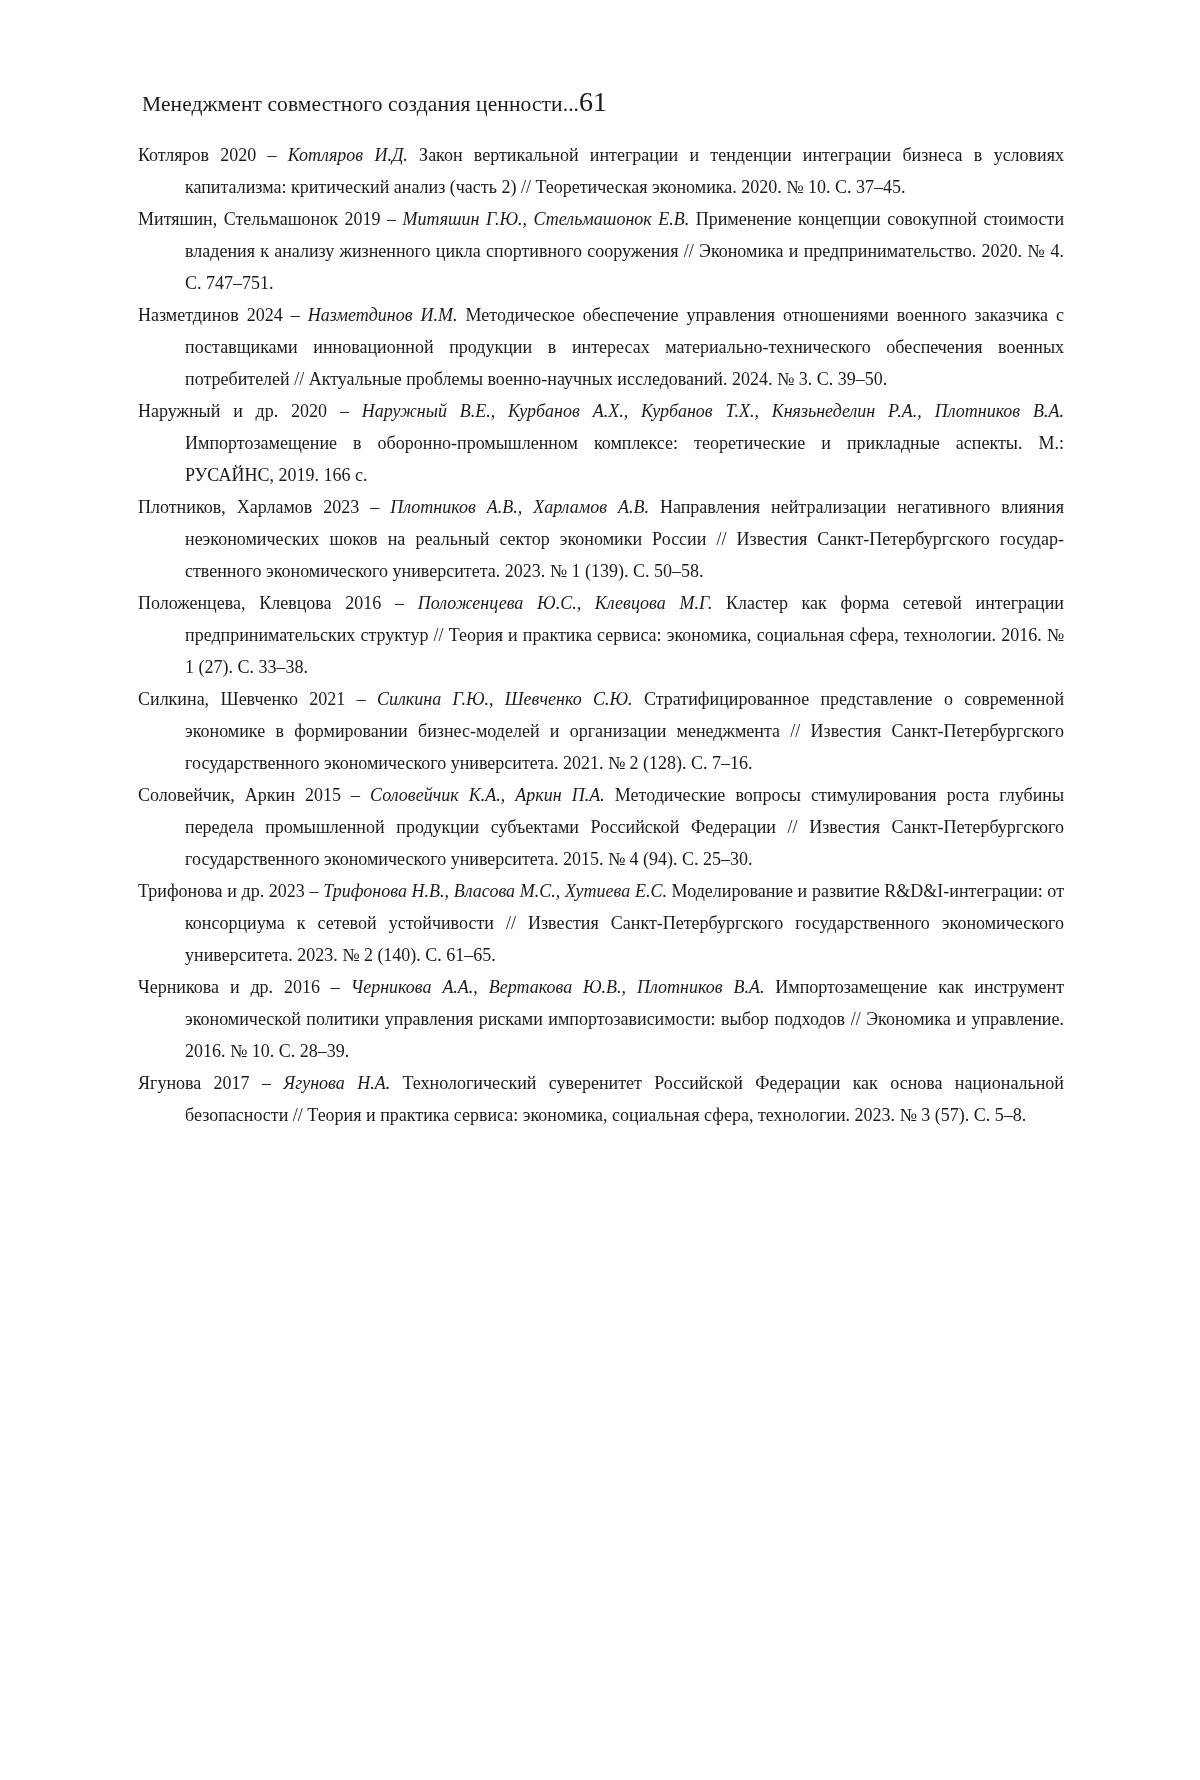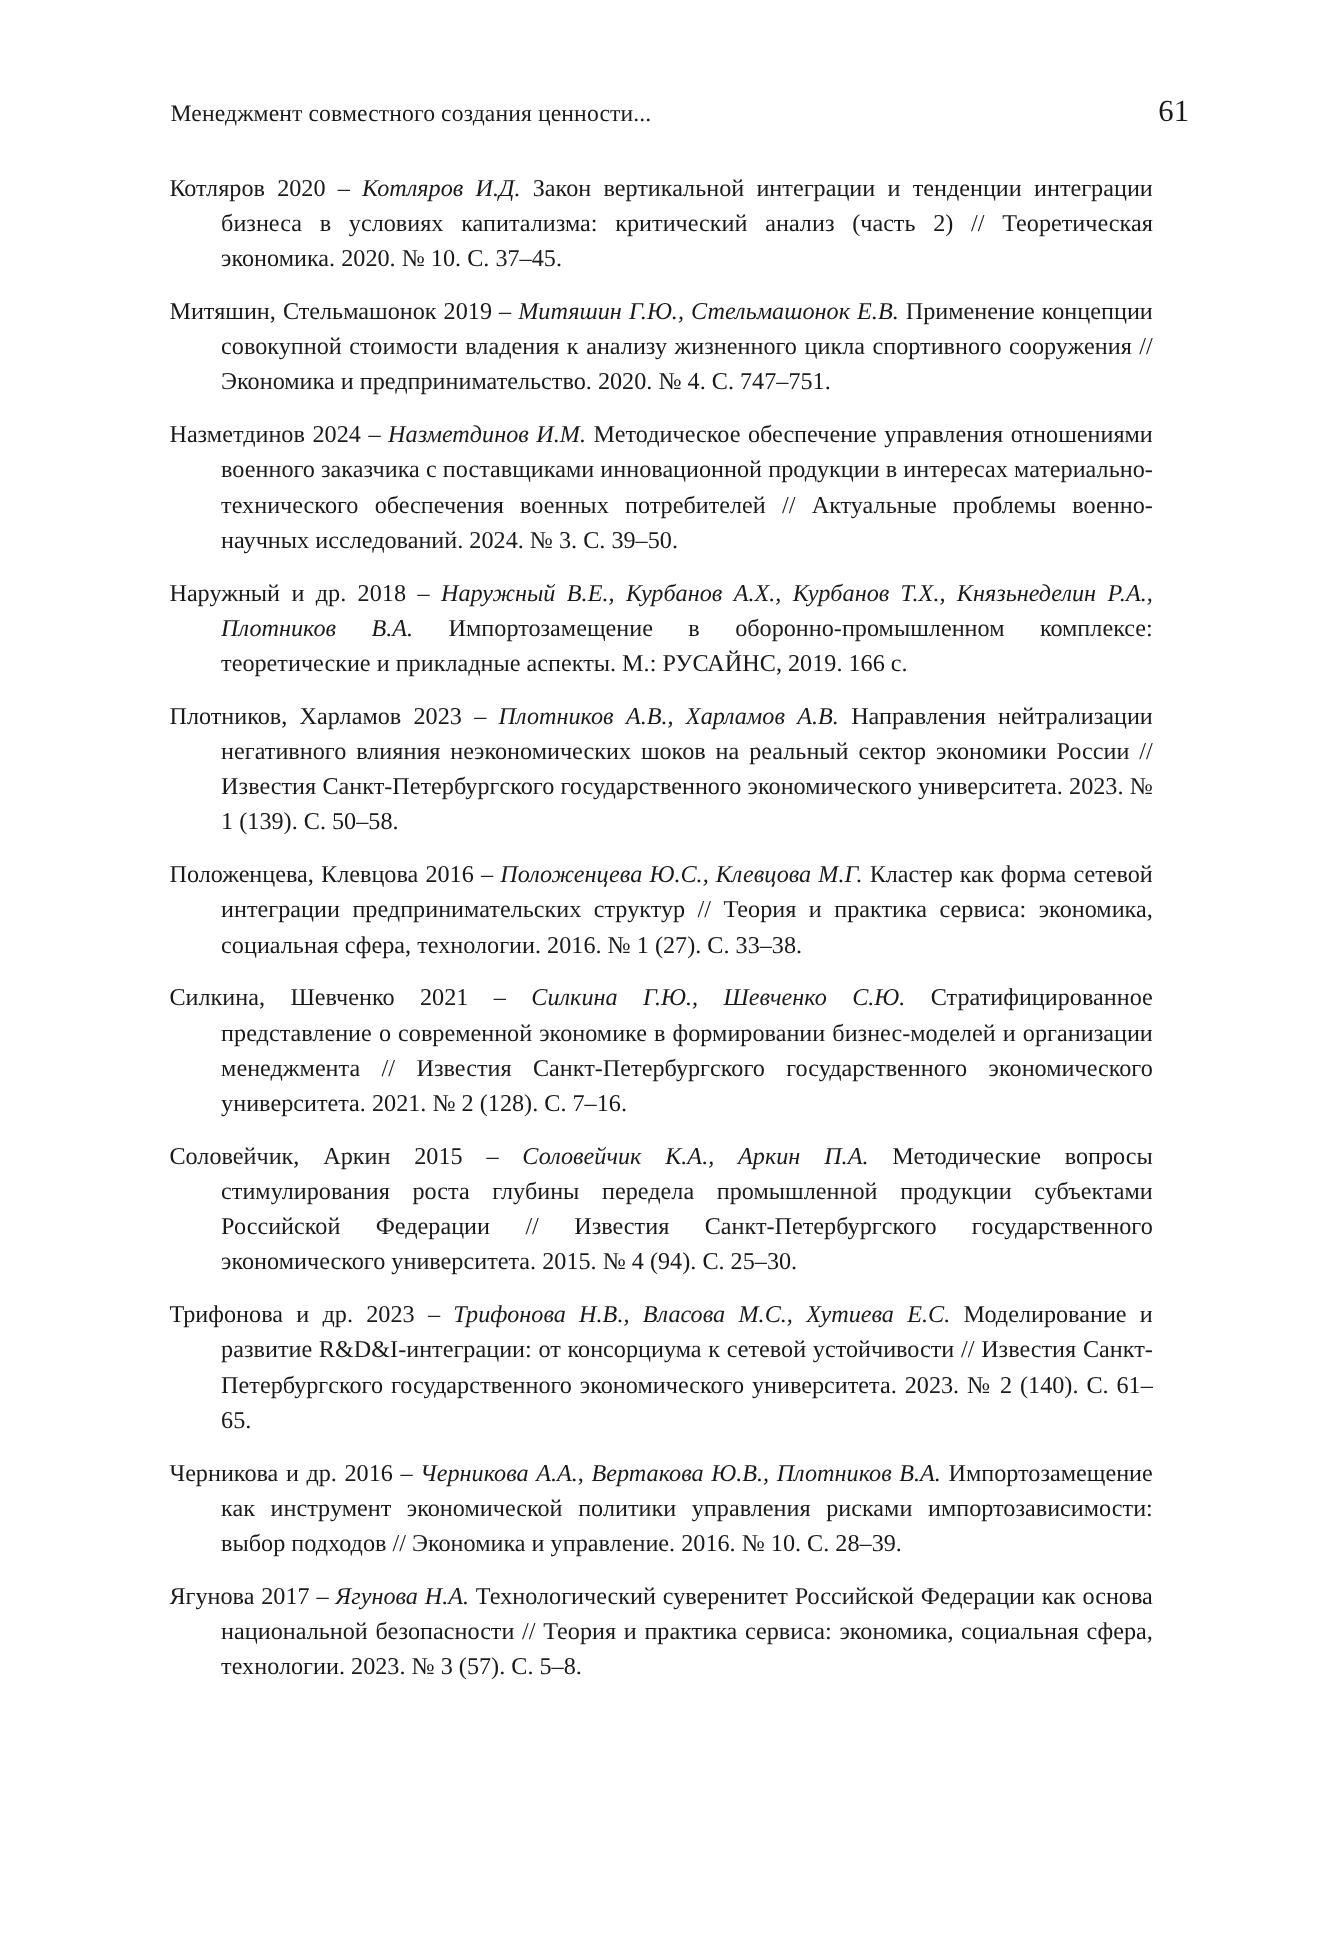--- a/index.html
+++ b/index.html
@@ -11,46 +11,46 @@
     position: relative;
     width: 1200px;
     height: 1780px;
     background: #ffffff;
     color: #1a1a1a;
     font-family: "Liberation Serif", "DejaVu Serif", serif;
     overflow: hidden;
   }
   .page-header {
     position: absolute;
-    left: 155px;
+    left: 142px;
     top: 88px;
     width: 926px;
     display: flex;
-    justify-content: space-between;
+    justify-content: flex-start;
     align-items: baseline;
   }
   .running-title {
     font-size: 21.5px;
     line-height: 1.2;
     letter-spacing: 0.1px;
     white-space: nowrap;
   }
   .page-number {
     font-size: 28px;
     line-height: 1;
   }
   .references {
     position: absolute;
     left: 138px;
     top: 139px;
     width: 926px;
   }
   .ref {
-    margin: 16px;
-    font-size: 22px;
+    margin: 0;
+    font-size: 18px;
     line-height: 32px;
     text-align: justify;
     padding-left: 47px;
     text-indent: -47px;
     hyphens: manual;
     -webkit-hyphens: manual;
   }
   .ref-authors {
     font-style: italic;
   }
@@ -74,21 +74,21 @@
     <span class="page-number">61</span>
   </header>
 
   <main class="references" id="ref-list">
     <p class="ref"><span class="ref-label">Котляров 2020</span><span class="ref-sep"> – </span><span class="ref-authors">Котляров И.Д.</span><span class="ref-text"> Закон вертикальной интеграции и тенден­ции интеграции бизнеса в условиях капитализма: критический анализ (часть 2) // Теоретическая экономика. 2020. № 10. С. 37–45.</span></p>
 
     <p class="ref"><span class="ref-label">Митяшин, Стельмашонок 2019</span><span class="ref-sep"> – </span><span class="ref-authors">Митяшин Г.Ю., Стельмашонок Е.В.</span><span class="ref-text"> Приме­нение концепции совокупной стоимости владения к анализу жизненного цикла спортивного сооружения // Экономика и предпринимательство. 2020. № 4. С. 747–751.</span></p>
 
     <p class="ref"><span class="ref-label">Назметдинов 2024</span><span class="ref-sep"> – </span><span class="ref-authors">Назметдинов И.М.</span><span class="ref-text"> Методическое обеспечение управле­ния отношениями военного заказчика с поставщиками инновационной продукции в интересах материально-технического обеспечения военных потребителей // Актуальные проблемы военно-научных исследований. 2024. № 3. С. 39–50.</span></p>
 
-    <p class="ref"><span class="ref-label">Наружный и др. 2018</span><span class="ref-sep"> – </span><span class="ref-authors">Наружный В.Е., Курбанов А.Х., Курбанов Т.Х., Князь­неделин Р.А., Плотников В.А.</span><span class="ref-text"> Импортозамещение в оборонно-промыш­ленном комплексе: теоретические и прикладные аспекты. М.: РУСАЙНС, 2019. 166 с.</span></p>
+    <p class="ref"><span class="ref-label">Наружный и др. 2020</span><span class="ref-sep"> – </span><span class="ref-authors">Наружный В.Е., Курбанов А.Х., Курбанов Т.Х., Князь­неделин Р.А., Плотников В.А.</span><span class="ref-text"> Импортозамещение в оборонно-промыш­ленном комплексе: теоретические и прикладные аспекты. М.: РУСАЙНС, 2019. 166 с.</span></p>
 
 
     <p class="ref"><span class="ref-label">Плотников, Харламов 2023</span><span class="ref-sep"> – </span><span class="ref-authors">Плотников А.В., Харламов А.В.</span><span class="ref-text"> Направления ней­трализации негативного влияния неэкономических шоков на реальный сектор экономики России // Известия Санкт-Петербургского государ­ственного экономического университета. 2023. № 1 (139). С. 50–58.</span></p>
 
     <p class="ref"><span class="ref-label">Положенцева, Клевцова 2016</span><span class="ref-sep"> – </span><span class="ref-authors">Положенцева Ю.С., Клевцова М.Г.</span><span class="ref-text"> Кластер как форма сетевой интеграции предпринимательских структур // Тео­рия и практика сервиса: экономика, социальная сфера, технологии. 2016. № 1 (27). С. 33–38.</span></p>
 
     <p class="ref"><span class="ref-label">Силкина, Шевченко 2021</span><span class="ref-sep"> – </span><span class="ref-authors">Силкина Г.Ю., Шевченко С.Ю.</span><span class="ref-text"> Стратифицированное представление о современной экономике в формировании бизнес-моделей и организации менеджмента // Известия Санкт-Петербургского государ­ственного экономического университета. 2021. № 2 (128). С. 7–16.</span></p>
 
     <p class="ref"><span class="ref-label">Соловейчик, Аркин 2015</span><span class="ref-sep"> – </span><span class="ref-authors">Соловейчик К.А., Аркин П.А.</span><span class="ref-text"> Методические вопро­сы стимулирования роста глубины передела промышленной продукции субъектами Российской Федерации // Известия Санкт-Петербургского государственного экономического университета. 2015. № 4 (94). С. 25–30.</span></p>
 

